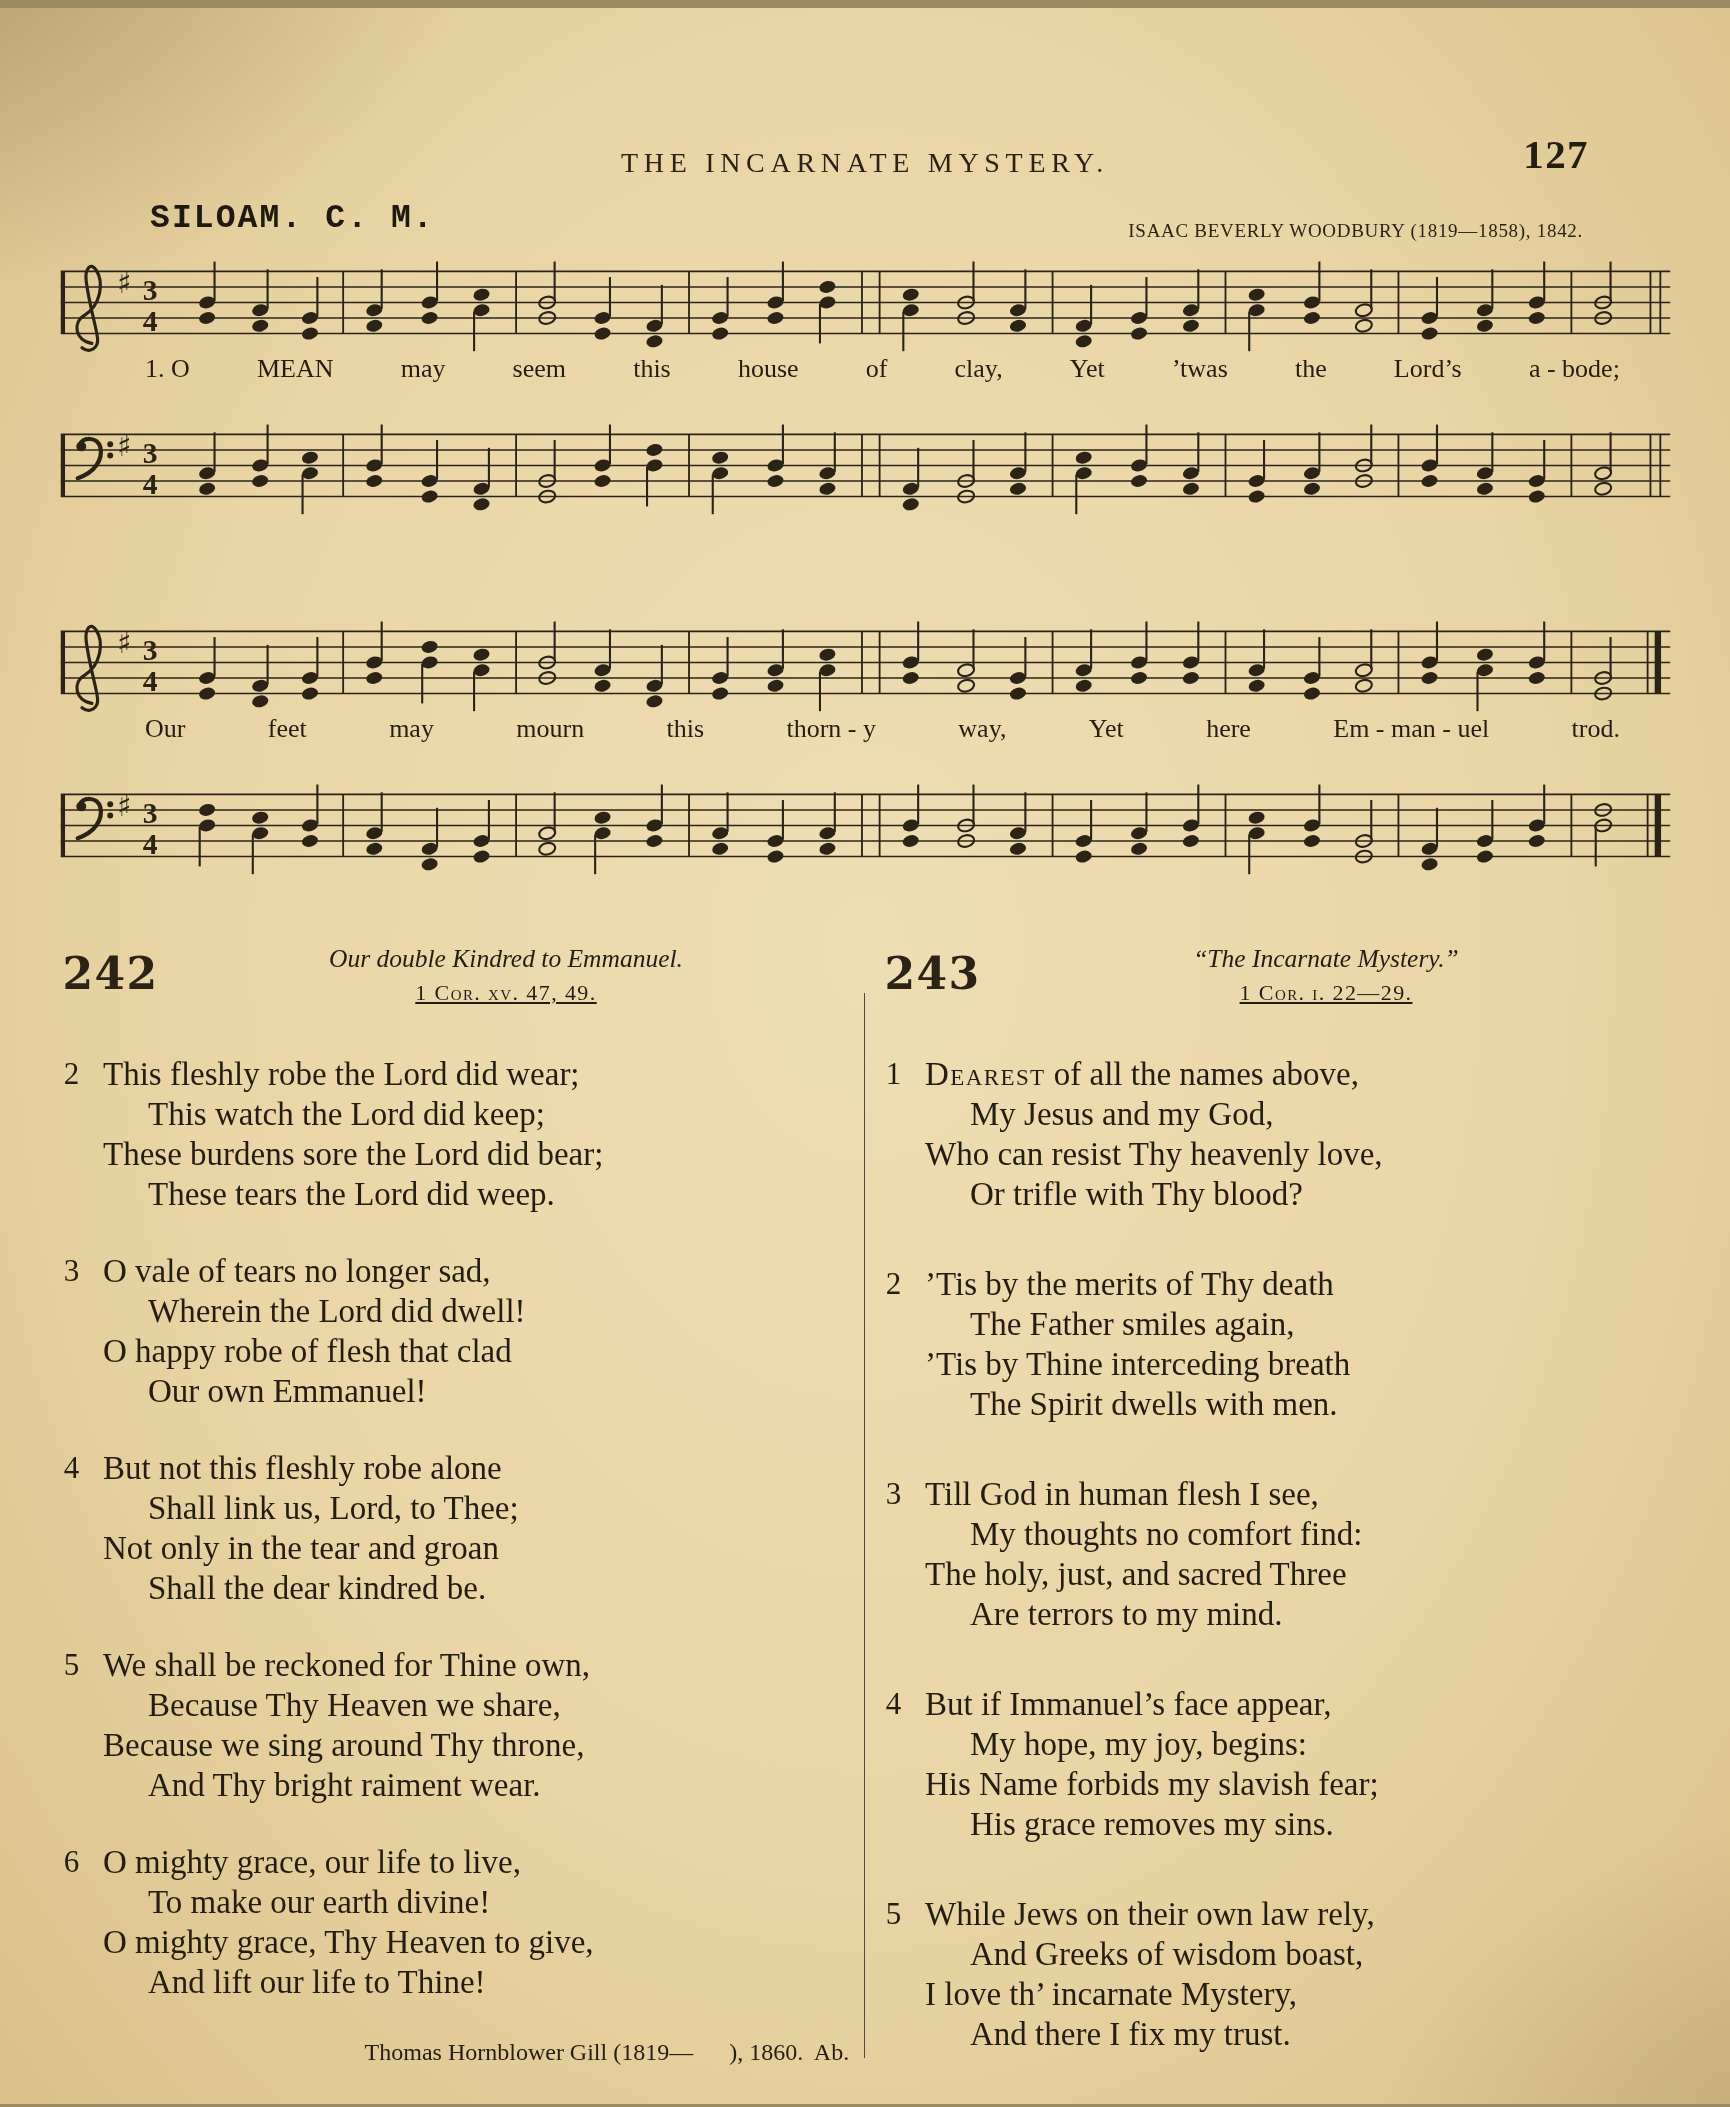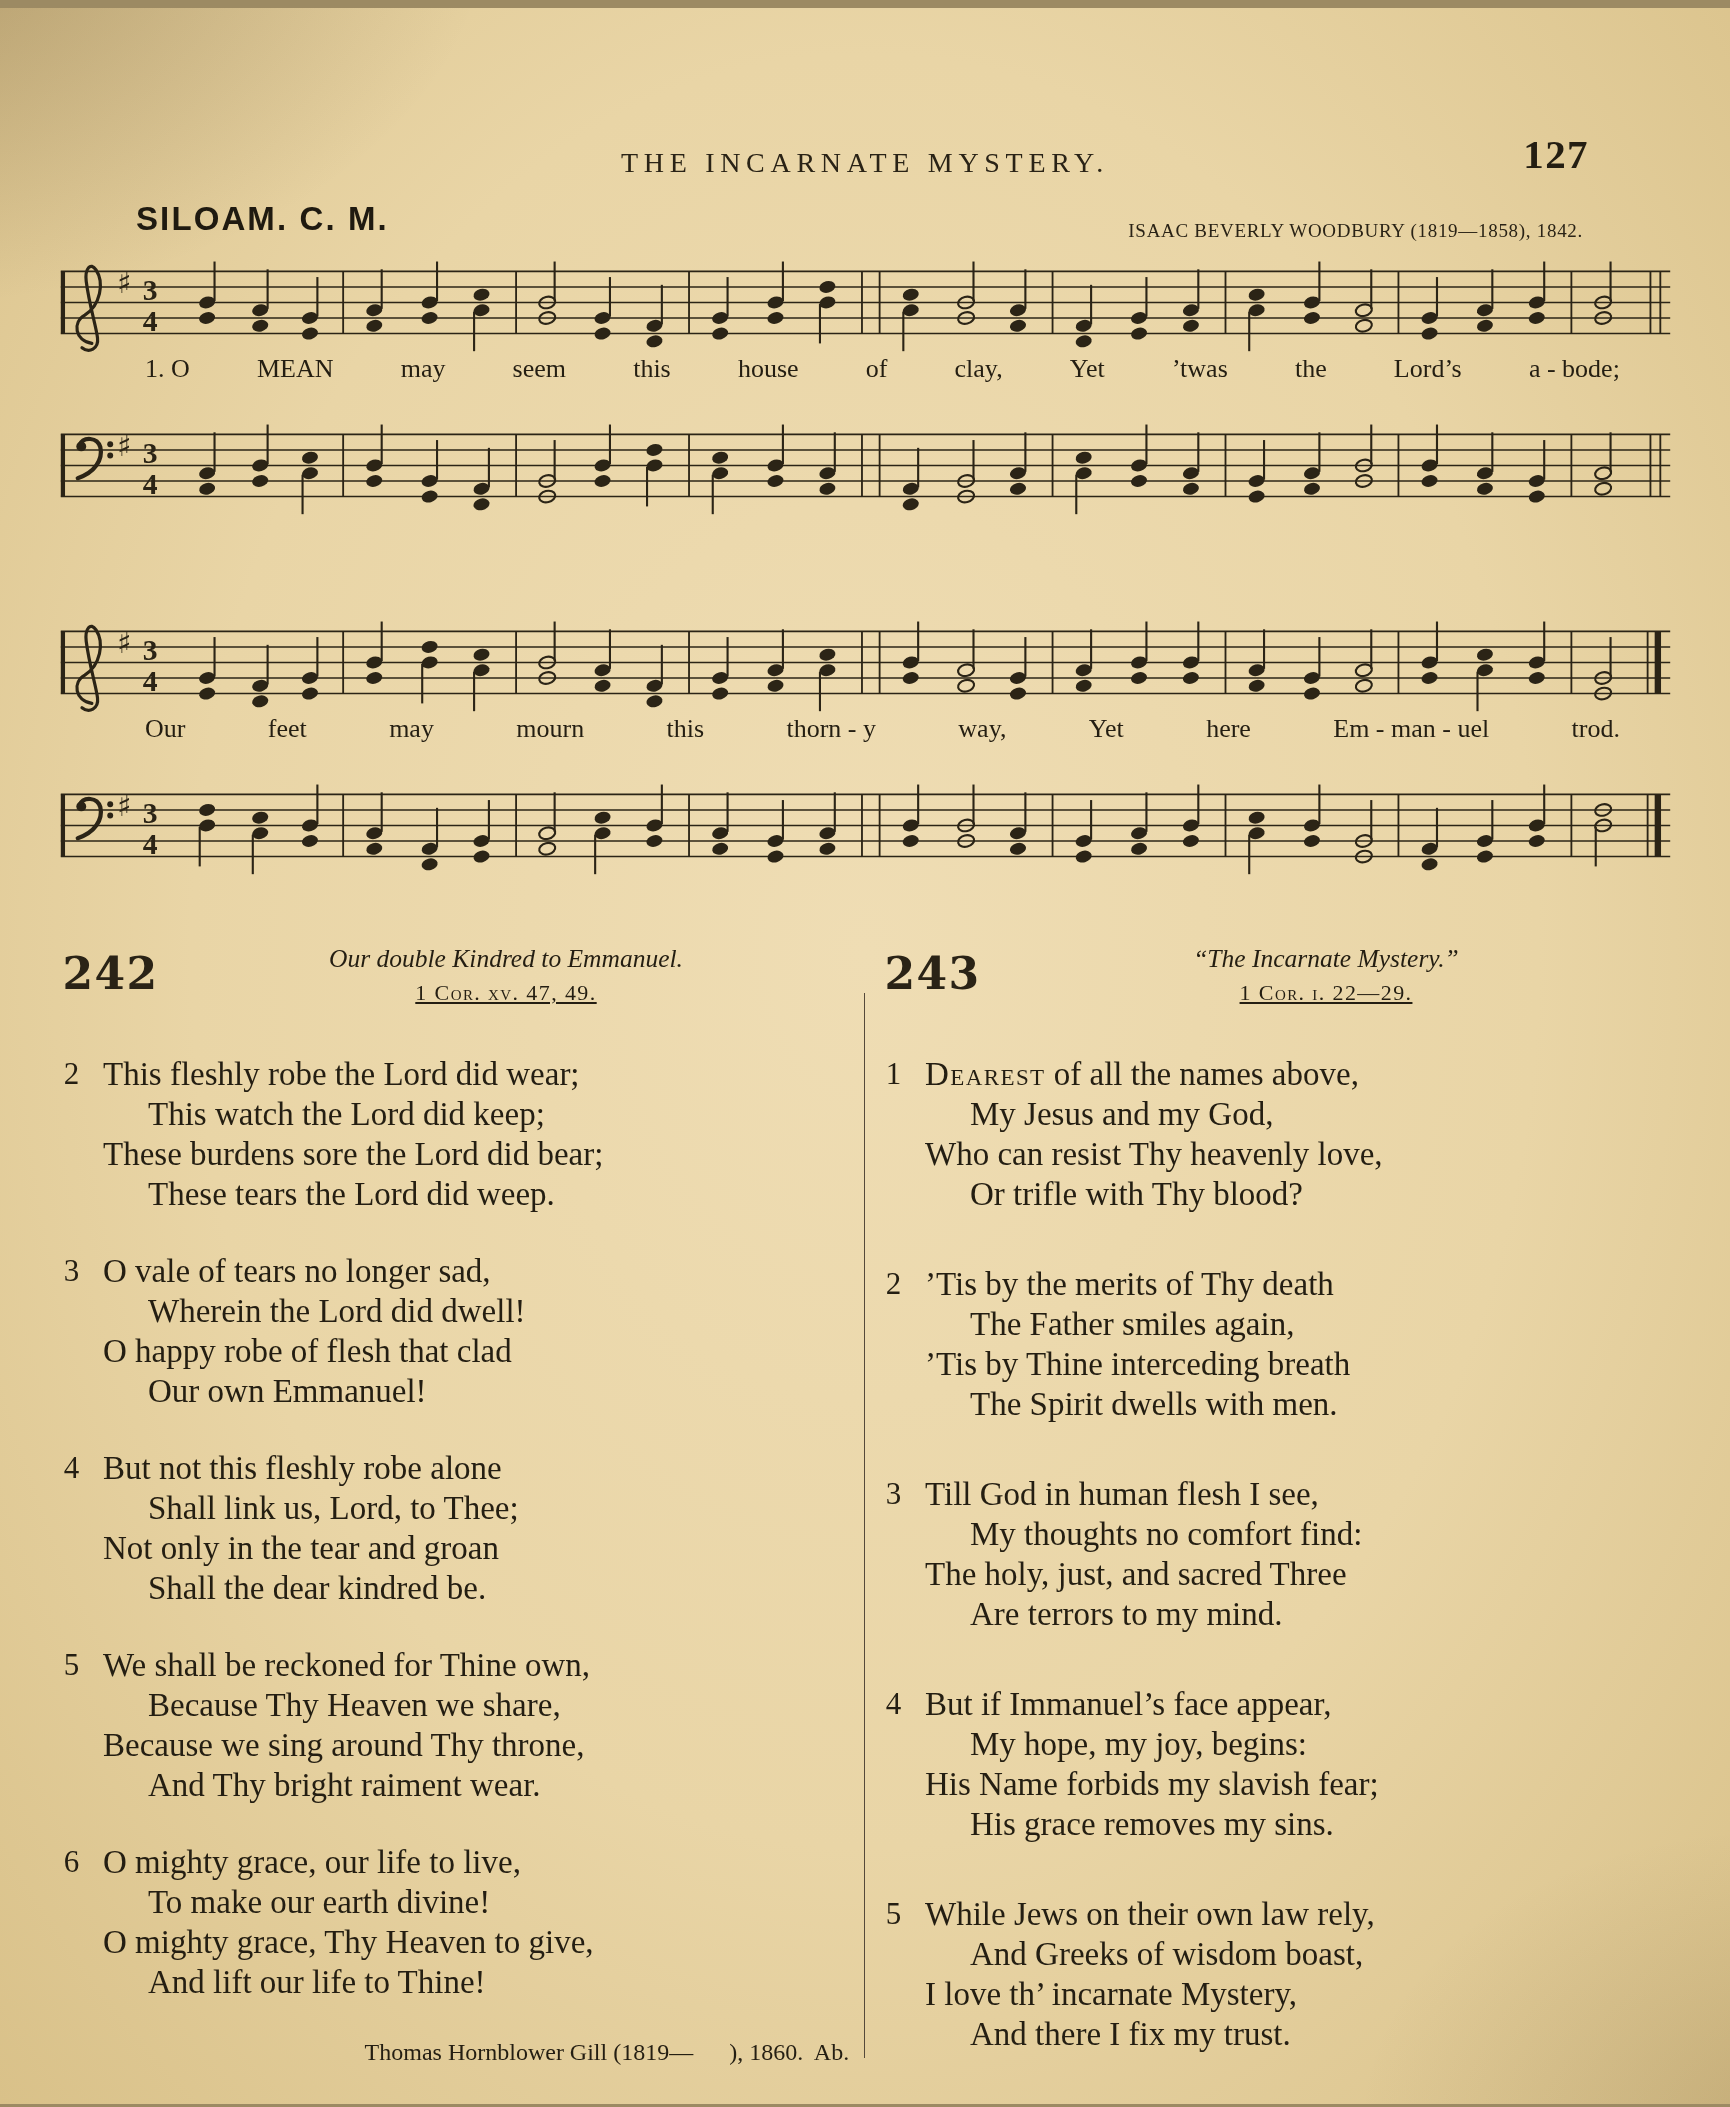--- a/index.html
+++ b/index.html
@@ -17,22 +17,22 @@
   }
   .header-title{
     position:absolute;top:139px;left:0;right:0;
     text-align:center;font-size:28px;letter-spacing:5.7px;color:#2a2316;
   }
   .page-number{
     position:absolute;top:122px;right:141px;
     font-size:41px;font-weight:bold;letter-spacing:1.4px;
   }
   .tune-title{
-    position:absolute;top:192px;left:136px;
-    font-family:Liberation Sans, sans-serif;font-weight:700;
+    position:absolute;top:192px;left:150px;
+    font-family:Liberation Mono, monospace;font-weight:700;
     font-size:33px;letter-spacing:2.1px;color:#1f1a10;
   }
   .composer{
     position:absolute;top:212px;right:147px;
     font-size:19px;letter-spacing:0.7px;color:#2a2316;
   }
   .system{position:absolute;left:59px;width:1613px;height:538px;}
   .staff{position:absolute;left:0;}
   .lyric-row{
     position:absolute;left:86px;right:52px;

